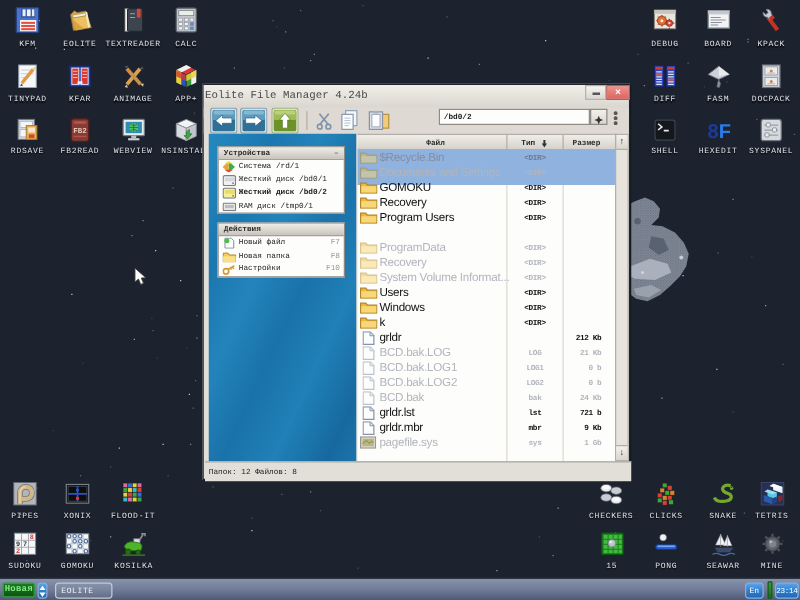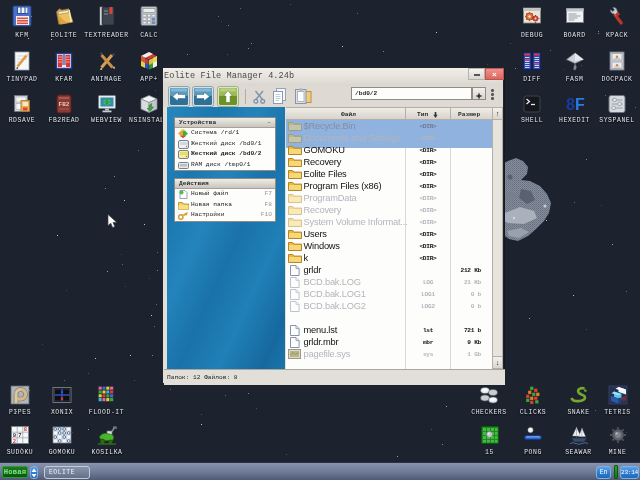--- a/index.html
+++ b/index.html
@@ -696,30 +696,21 @@
         </svg>
         <span class="nm">Recovery</span>
         <span class="tp">&lt;DIR&gt;</span>
         <span class="sz"></span>
       </div>
 <div class="row" style="top:60px;">
         <svg class="abs" style="left:2px;top:1px" width="14" height="10" viewBox="0 0 14 10">
           <path d="M0.5,1.5 h4.2 l1.2,1.6 h7.6 v6.4 h-13 Z" fill="#eeba3e" stroke="#b5852a" stroke-width="1"></path>
           <path d="M1,4 h12 v5 h-12 Z" fill="#f7d878"></path>
         </svg>
-        <span class="nm">Eolite Files</span>
-        <span class="tp">&lt;DIR&gt;</span>
-        <span class="sz"></span>
-      </div>
-<div class="row" style="top:72px;">
-        <svg class="abs" style="left:2px;top:1px" width="14" height="10" viewBox="0 0 14 10">
-          <path d="M0.5,1.5 h4.2 l1.2,1.6 h7.6 v6.4 h-13 Z" fill="#eeba3e" stroke="#b5852a" stroke-width="1"></path>
-          <path d="M1,4 h12 v5 h-12 Z" fill="#f7d878"></path>
-        </svg>
-        <span class="nm">Program Files (x86)</span>
+        <span class="nm">Program Users</span>
         <span class="tp">&lt;DIR&gt;</span>
         <span class="sz"></span>
       </div>
 <div class="row gray" style="top:84px;">
         <svg class="abs" style="left:2px;top:1px" width="14" height="10" viewBox="0 0 14 10" opacity="0.5">
           <path d="M0.5,1.5 h4.2 l1.2,1.6 h7.6 v6.4 h-13 Z" fill="#eeba3e" stroke="#b5852a" stroke-width="1"></path>
           <path d="M1,4 h12 v5 h-12 Z" fill="#f7d878"></path>
         </svg>
         <span class="nm">ProgramData</span>
         <span class="tp">&lt;DIR&gt;</span>
@@ -799,26 +790,35 @@
       </div>
 <div class="row gray" style="top:192px;">
         <svg class="abs" style="left:4px;top:0.5px" width="10" height="11" viewBox="0 0 10 11" opacity="0.55">
           <path d="M0.5,0.5 h5.6 l3,3 v7 h-8.6 Z" fill="#fdfdfd" stroke="#8495ab" stroke-width="1"></path>
           <path d="M6,0.8 v2.8 h3" fill="#e2e8ef" stroke="#8495ab" stroke-width="0.8"></path>
         </svg>
         <span class="nm">BCD.bak.LOG2</span>
         <span class="tp">LOG2</span>
         <span class="sz">0 b</span>
       </div>
+<div class="row gray" style="top:204px;">
+        <svg class="abs" style="left:4px;top:0.5px" width="10" height="11" viewBox="0 0 10 11" opacity="0.55">
+          <path d="M0.5,0.5 h5.6 l3,3 v7 h-8.6 Z" fill="#fdfdfd" stroke="#8495ab" stroke-width="1"></path>
+          <path d="M6,0.8 v2.8 h3" fill="#e2e8ef" stroke="#8495ab" stroke-width="0.8"></path>
+        </svg>
+        <span class="nm">BCD.bak</span>
+        <span class="tp">bak</span>
+        <span class="sz">24 Kb</span>
+      </div>
 <div class="row" style="top:216px;">
         <svg class="abs" style="left:4px;top:0.5px" width="10" height="11" viewBox="0 0 10 11">
           <path d="M0.5,0.5 h5.6 l3,3 v7 h-8.6 Z" fill="#fdfdfd" stroke="#8495ab" stroke-width="1"></path>
           <path d="M6,0.8 v2.8 h3" fill="#e2e8ef" stroke="#8495ab" stroke-width="0.8"></path>
         </svg>
-        <span class="nm">menu.lst</span>
+        <span class="nm">grldr.lst</span>
         <span class="tp">lst</span>
         <span class="sz">721 b</span>
       </div>
 <div class="row" style="top:228px;">
         <svg class="abs" style="left:4px;top:0.5px" width="10" height="11" viewBox="0 0 10 11">
           <path d="M0.5,0.5 h5.6 l3,3 v7 h-8.6 Z" fill="#fdfdfd" stroke="#8495ab" stroke-width="1"></path>
           <path d="M6,0.8 v2.8 h3" fill="#e2e8ef" stroke="#8495ab" stroke-width="0.8"></path>
         </svg>
         <span class="nm">grldr.mbr</span>
         <span class="tp">mbr</span>

